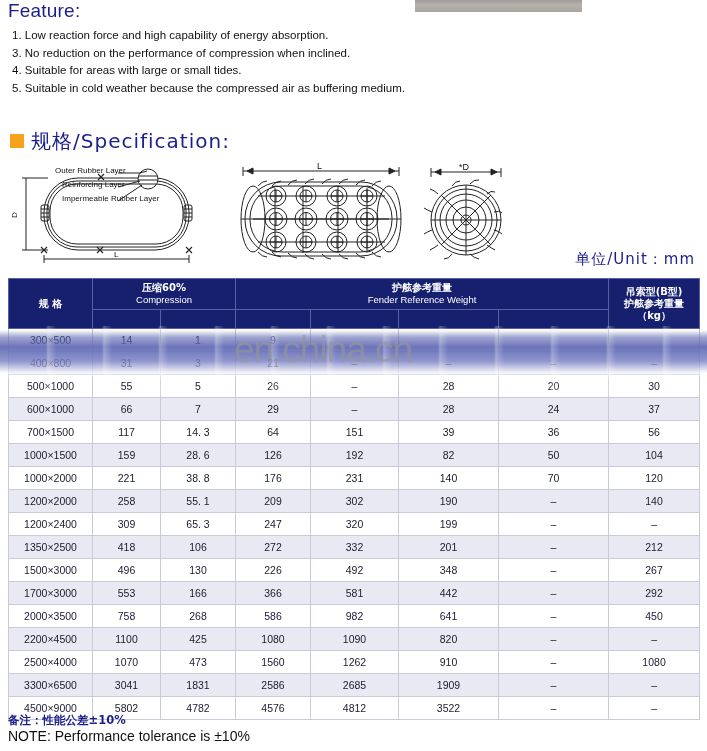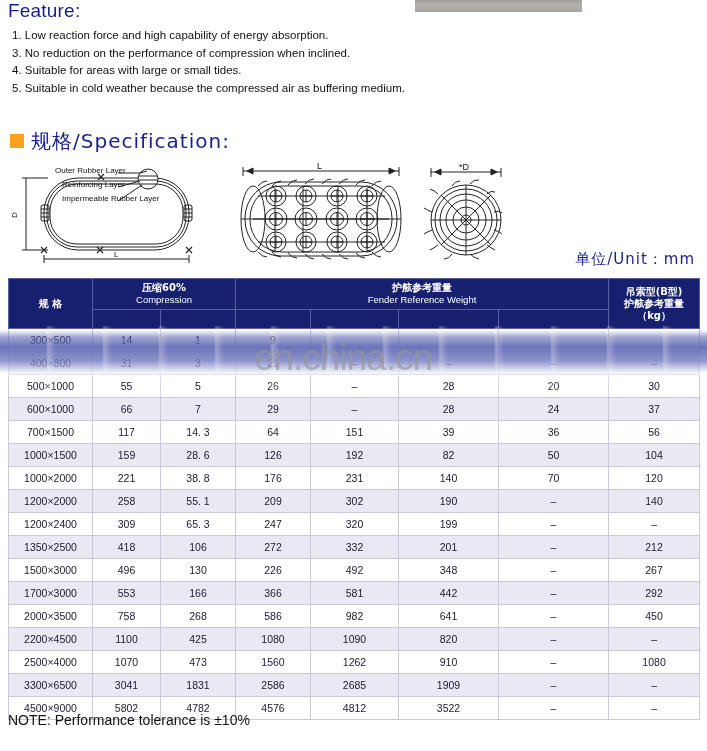--- a/index.html
+++ b/index.html
@@ -69,25 +69,24 @@
     position:absolute;left:0;top:330px;width:707px;height:50px;pointer-events:none;
     background:linear-gradient(180deg,
       rgba(255,255,255,0) 0%,
       rgba(84,93,169,.55) 14%,
       rgba(95,104,180,.92) 34%,
       rgba(120,128,195,.80) 62%,
       rgba(255,255,255,.55) 86%,
       rgba(255,255,255,0) 100%);
   }
   .wm-text{
-    position:absolute;left:0;top:336px;width:646px;height:44px;pointer-events:none;
+    position:absolute;left:0;top:328px;width:646px;height:44px;pointer-events:none;
     display:flex;align-items:center;justify-content:center;
     font-size:37px;color:rgba(150,150,150,.62);letter-spacing:-1px;
     font-family:"Liberation Sans",sans-serif;
-    padding-left:20px;
   }
   .wm-streaks{
     position:absolute;left:0;top:326px;width:707px;height:70px;pointer-events:none;
     background:
       repeating-linear-gradient(90deg,
         rgba(255,255,255,0) 0px, rgba(255,255,255,0) 46px,
         rgba(255,255,255,.55) 48px, rgba(255,255,255,0) 56px);
     opacity:.5;
   }
   
@@ -505,14 +504,15 @@
         </tr>
       </tbody>
   </table>
 </div>
 
 <div class="wm-band"></div>
 <div class="wm-streaks"></div>
 <div class="wm-text">en.china.cn</div>
 
 <div class="notes">
+  <div class="note-cn">备注：性能公差±10%</div>
   <div class="note-en">NOTE: Performance tolerance is ±10%</div>
 </div>
 
 </body></html>

